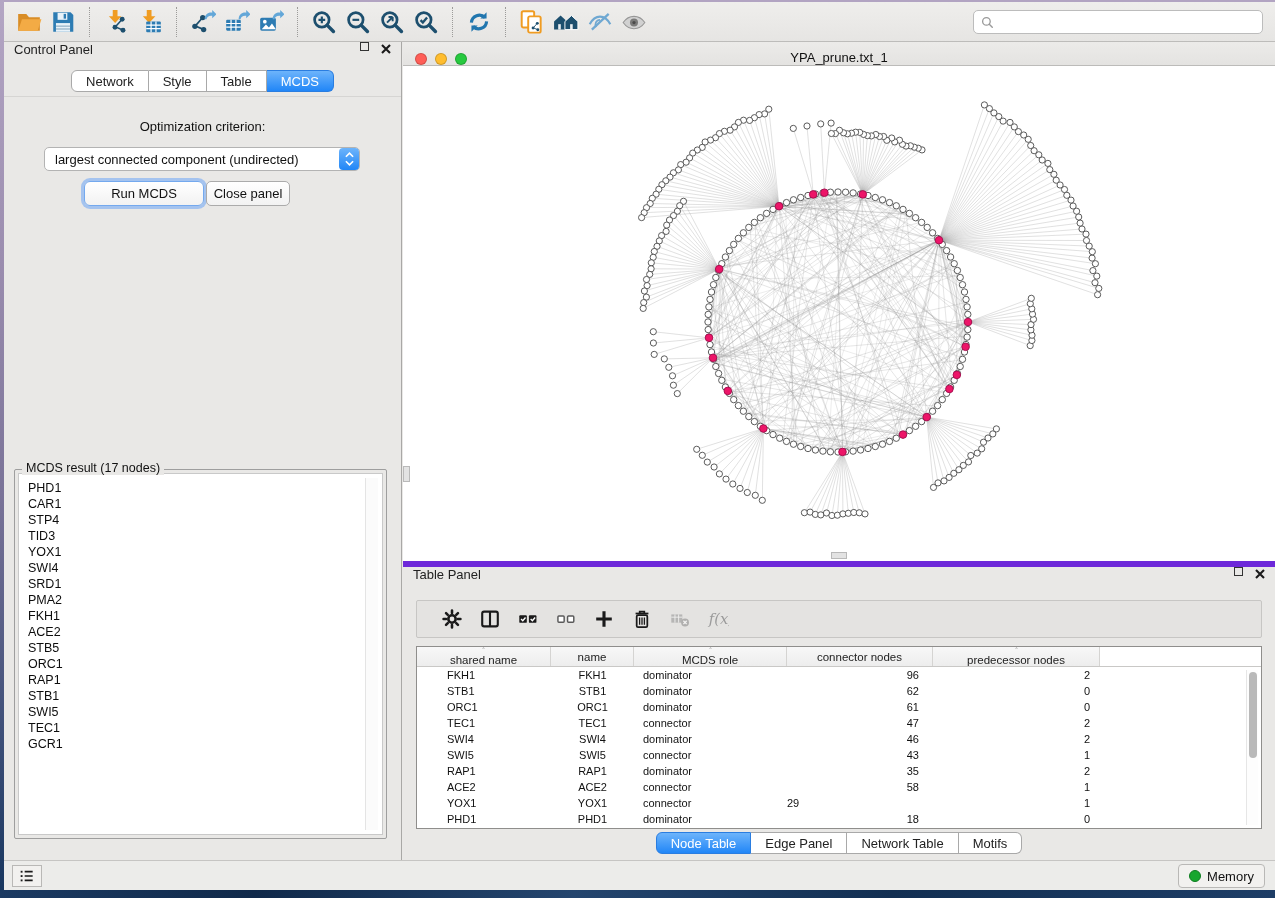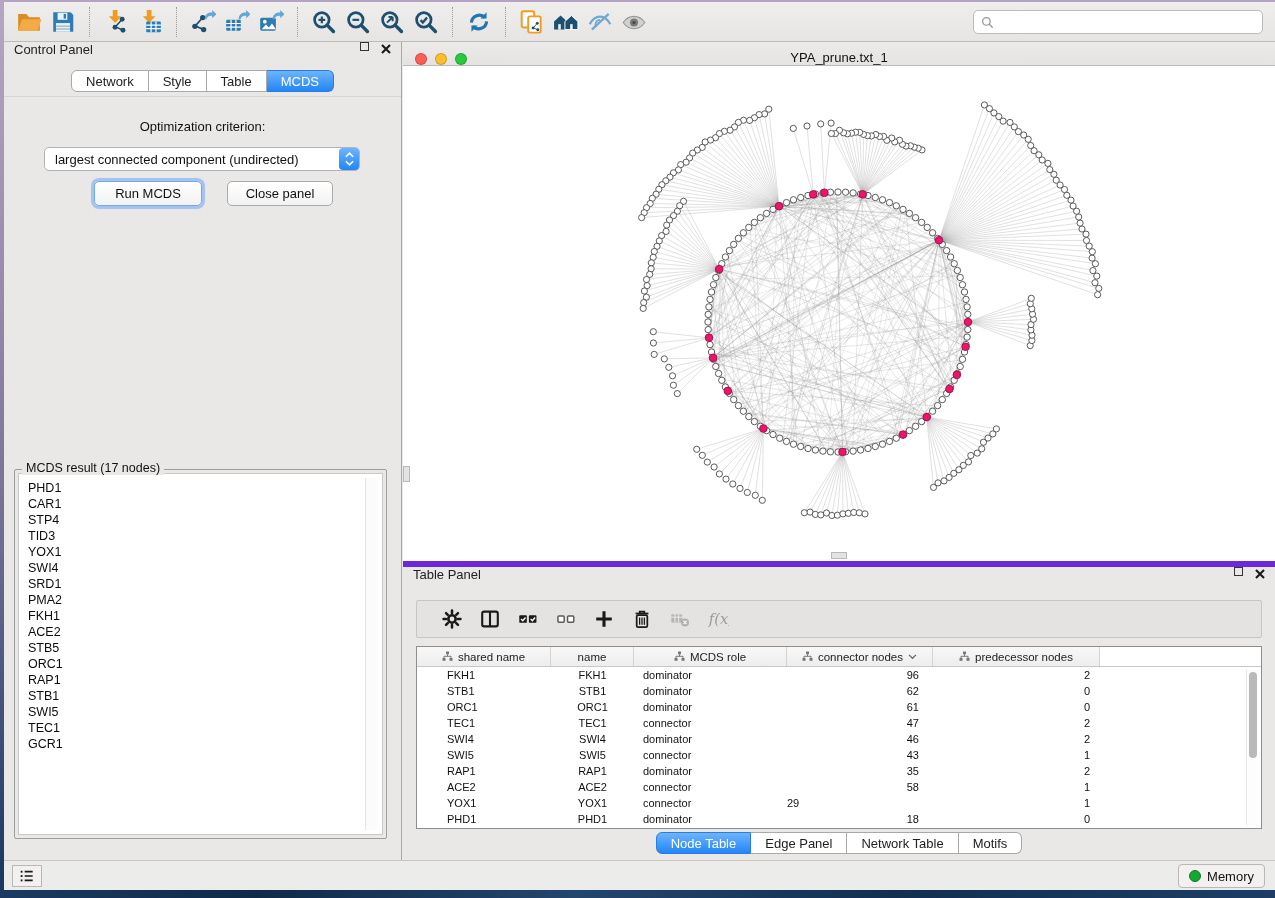--- a/index.html
+++ b/index.html
@@ -44,22 +44,22 @@
   #opt-label { text-align:center; font-size:13px; margin-top:22px; color:#111; }
   #opt-select { position:absolute; left:40px; top:50px; width:316px; height:24px; background:#fff;
     border:1px solid #b3b3b3; border-radius:5px; display:flex; align-items:center; }
   #opt-select .val { flex:1; font-size:13px; padding-left:10px; white-space:nowrap; color:#111; }
   #opt-stepper { width:20px; height:22px; margin:0; border-radius:4px; background:linear-gradient(#6db4fb,#2186f7);
     display:flex; flex-direction:column; align-items:center; justify-content:center; gap:2px; }
   #opt-stepper svg { width:9px; height:6px; }
   .cp-btn { position:absolute; top:84px; height:25px; background:linear-gradient(#ffffff,#f2f2f2);
     border:1px solid #ababab; border-radius:5px; font-size:13px; color:#111;
     display:flex; align-items:center; justify-content:center; }
-  #run-btn { left:90px; width:108px; box-shadow:0 0 0 3px rgba(80,150,250,.45); border-color:#74a9ee; }
-  #closepanel-btn { left:202px; width:106px;margin-left:21px; }
+  #run-btn { left:80px; width:120px; box-shadow:0 0 0 3px rgba(80,150,250,.45); border-color:#74a9ee;border-radius:6px; }
+  #closepanel-btn { left:202px; width:84px; }
 
   #mcds-group { position:absolute; left:10px; right:14px; top:372px; height:370px; }
   #mcds-legend { position:absolute; left:8px; top:-8px; background:#e9e8e6; padding:0 4px; font-size:12.5px; color:#111; z-index:2; }
   #mcds-box { position:absolute; inset:0; border:1px solid #9e9e9e; border-radius:2px; }
   #mcds-list { position:absolute; left:4px; right:17px; top:4px; bottom:4px; background:#fff; overflow:hidden;
     font-size:12.5px; line-height:16px; padding:2px 0 0 5px; color:#0d0d0d; }
   #mcds-scroll { position:absolute; right:4px; top:4px; bottom:4px; width:13px; background:#fbfbfb; border-left:1px solid #e4e4e4; }
   #mcds-listwrap { position:absolute; left:4px; right:4px; top:4px; bottom:4px; background:#fff; border:1px solid #c9c9c9; }
 
   
@@ -79,21 +79,21 @@
 
   
   #table-panel { position:absolute; left:0; right:0; top:519px; bottom:0; background:#e9e8e6; border-top:6px solid #6d28d9; }
   #tp-toolbar { position:absolute; left:13px; right:13px; top:33px; height:38px; background:#e4e3e1;
     border:1px solid #c7c6c4; border-radius:2px; display:flex; align-items:center; padding-left:16px; }
   .tp-btn { width:38px; height:32px; display:flex; align-items:center; justify-content:center; }
   .tp-btn svg { width:22px; height:22px; }
   #tp-table { position:absolute; left:13px; right:13px; top:79px; bottom:31px; background:#fff; border:1px solid #8f8e8c; }
   #tp-header { display:flex; height:20px; background:linear-gradient(#f8f8f8,#ededed); border-bottom:1px solid #c9c8c6;
     font-size:11.5px; color:#222; }
-  .th { display:flex; align-items:center; justify-content:center; gap:5px; border-right:1px solid #d5d4d2; height:100%; }
+  .th { display:flex; align-items:center; justify-content:center; gap:5px; border-right:1px solid #d5d4d2; height:100%;flex-direction:column; }
   .th svg.tree { width:11px; height:11px; }
   .th svg.chev { width:9px; height:6px; }
   #tp-rows { position:absolute; left:0; right:16px; top:20px; bottom:0; overflow:hidden; }
   .tr { display:flex; height:16px; font-size:11px; color:#111; align-items:center; }
   .td { overflow:hidden; white-space:nowrap; }
   #tp-vscroll { position:absolute; right:3px; top:23px; bottom:3px; width:12px; background:#fdfdfd; border-left:1px solid #e6e6e6; }
   #tp-vthumb { position:absolute; left:2px; top:2px; width:8px; height:86px; background:#b9b9b9; border-radius:4px; }
   #tp-tabs { position:absolute; left:0; right:0; bottom:6px; display:flex; justify-content:center; }
 
   

